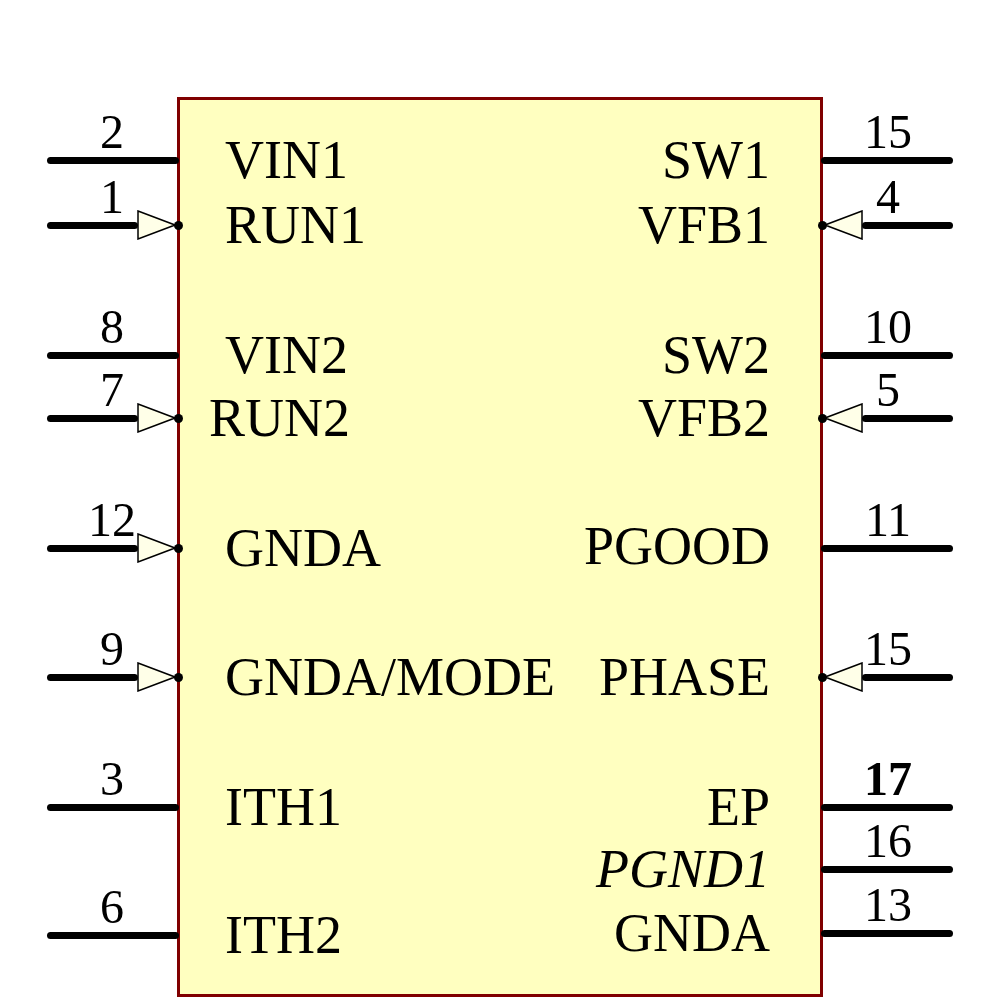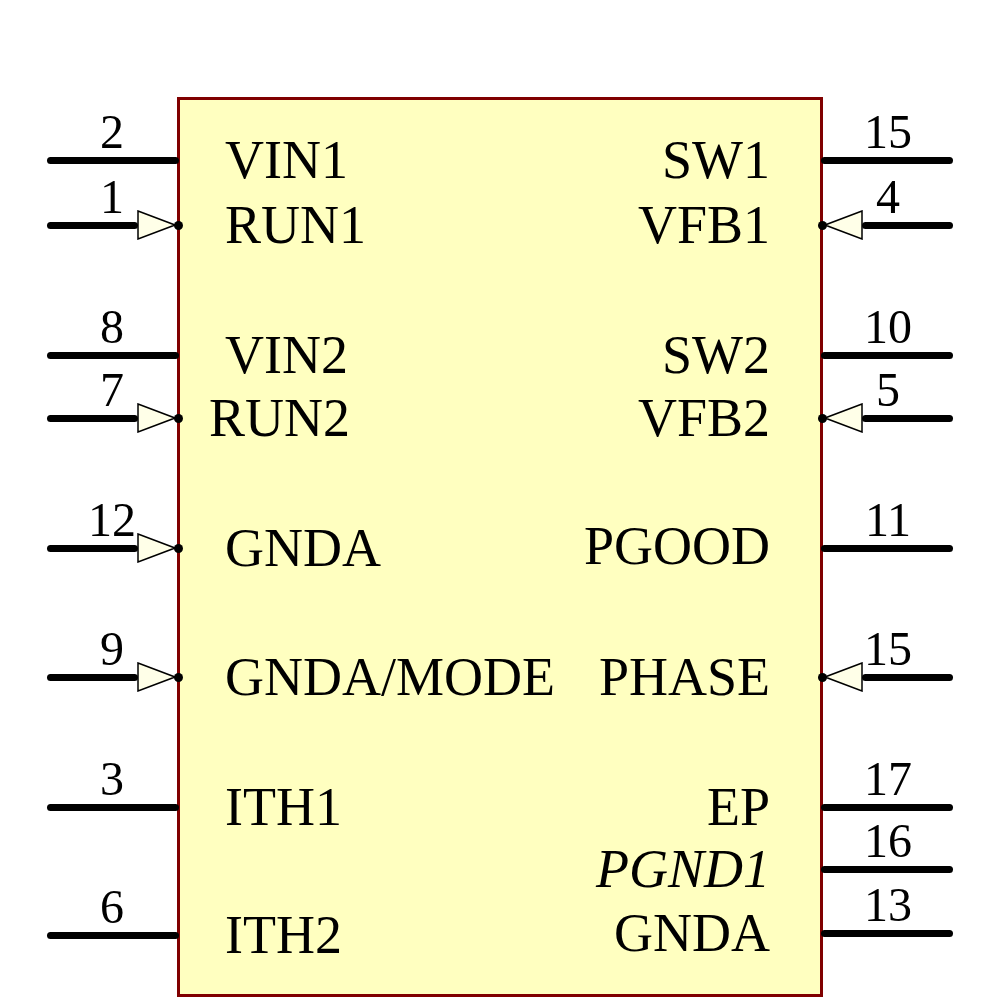--- a/index.html
+++ b/index.html
@@ -155,21 +155,21 @@
         <div class="pin-line" style="left: 862px; width: 91px; top: 673.5px; background: rgb(0, 0, 0);"></div>
         <svg width="39" height="30" class="pin-arrow" style="left: 824px; top: 662px;">
           <polygon points="38,1 1,15 38,29" fill="#FFFFE8" stroke="#000000" stroke-width="1.5"></polygon>
         </svg>
         <div class="pin-dot" style="left: 817.5px; top: 672.5px; background: rgb(0, 0, 0);"></div>
         <div class="pin-number" style="left: 823px; width: 130px; top: 623px;">15</div>
         <div class="pin-name right" style="top: 651px; right: 230px;">PHASE</div>
       </div>
       <div>
         <div class="pin-line" style="left: 821px; width: 132px; top: 803.5px; background: rgb(0, 0, 0);"></div>
-        <div class="pin-number" style="left: 823px; width: 130px; top: 753px;">17</div>
+        <div class="pin-number" style="left: 823px; width: 130px; top: 753px; font-weight: bold;">17</div>
         <div class="pin-name right" style="top: 781px; right: 230px;">EP</div>
       </div>
       <div>
         <div class="pin-line" style="left: 821px; width: 132px; top: 865.5px; background: rgb(0, 0, 0);"></div>
         <div class="pin-number" style="left: 823px; width: 130px; top: 815px;">16</div>
         <div class="pin-name right" style="top: 843px; right: 230px; font-style: italic;">PGND1</div>
       </div>
       <div>
         <div class="pin-line" style="left: 821px; width: 132px; top: 929.5px; background: rgb(0, 0, 0);"></div>
         <div class="pin-number" style="left: 823px; width: 130px; top: 879px;">13</div>

